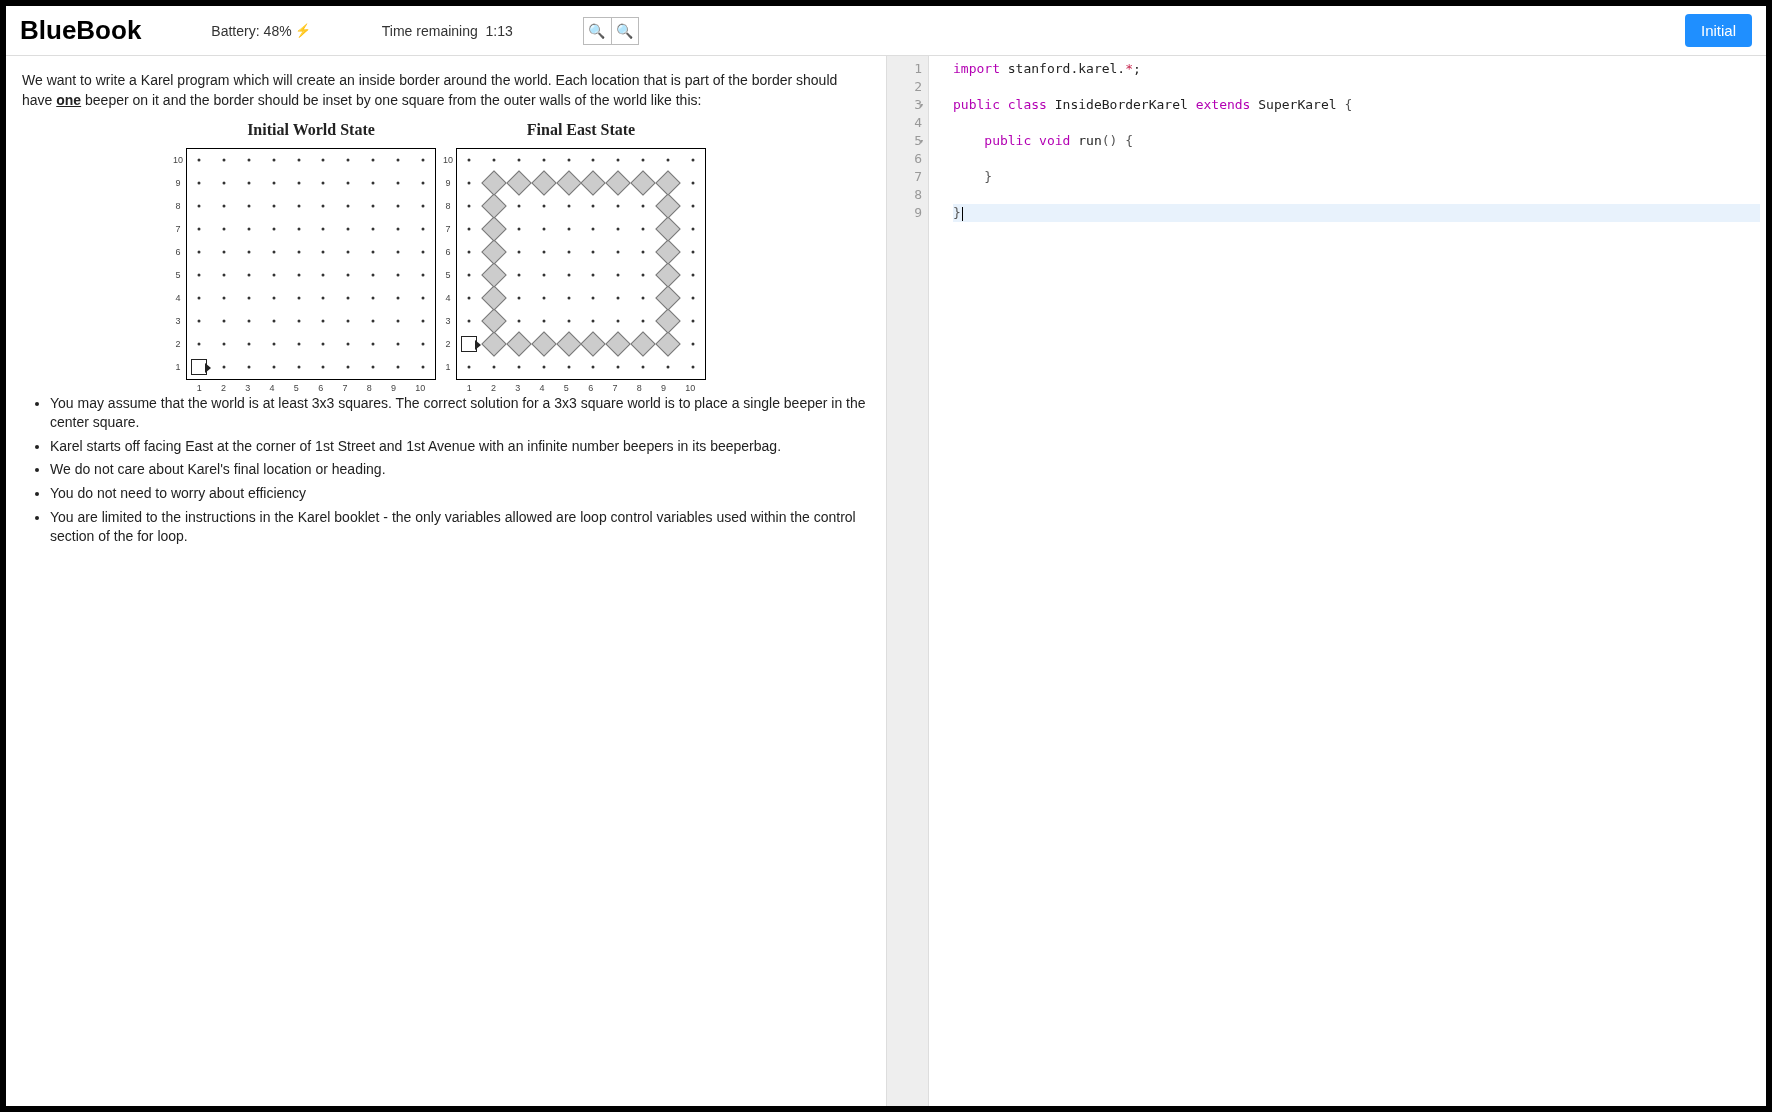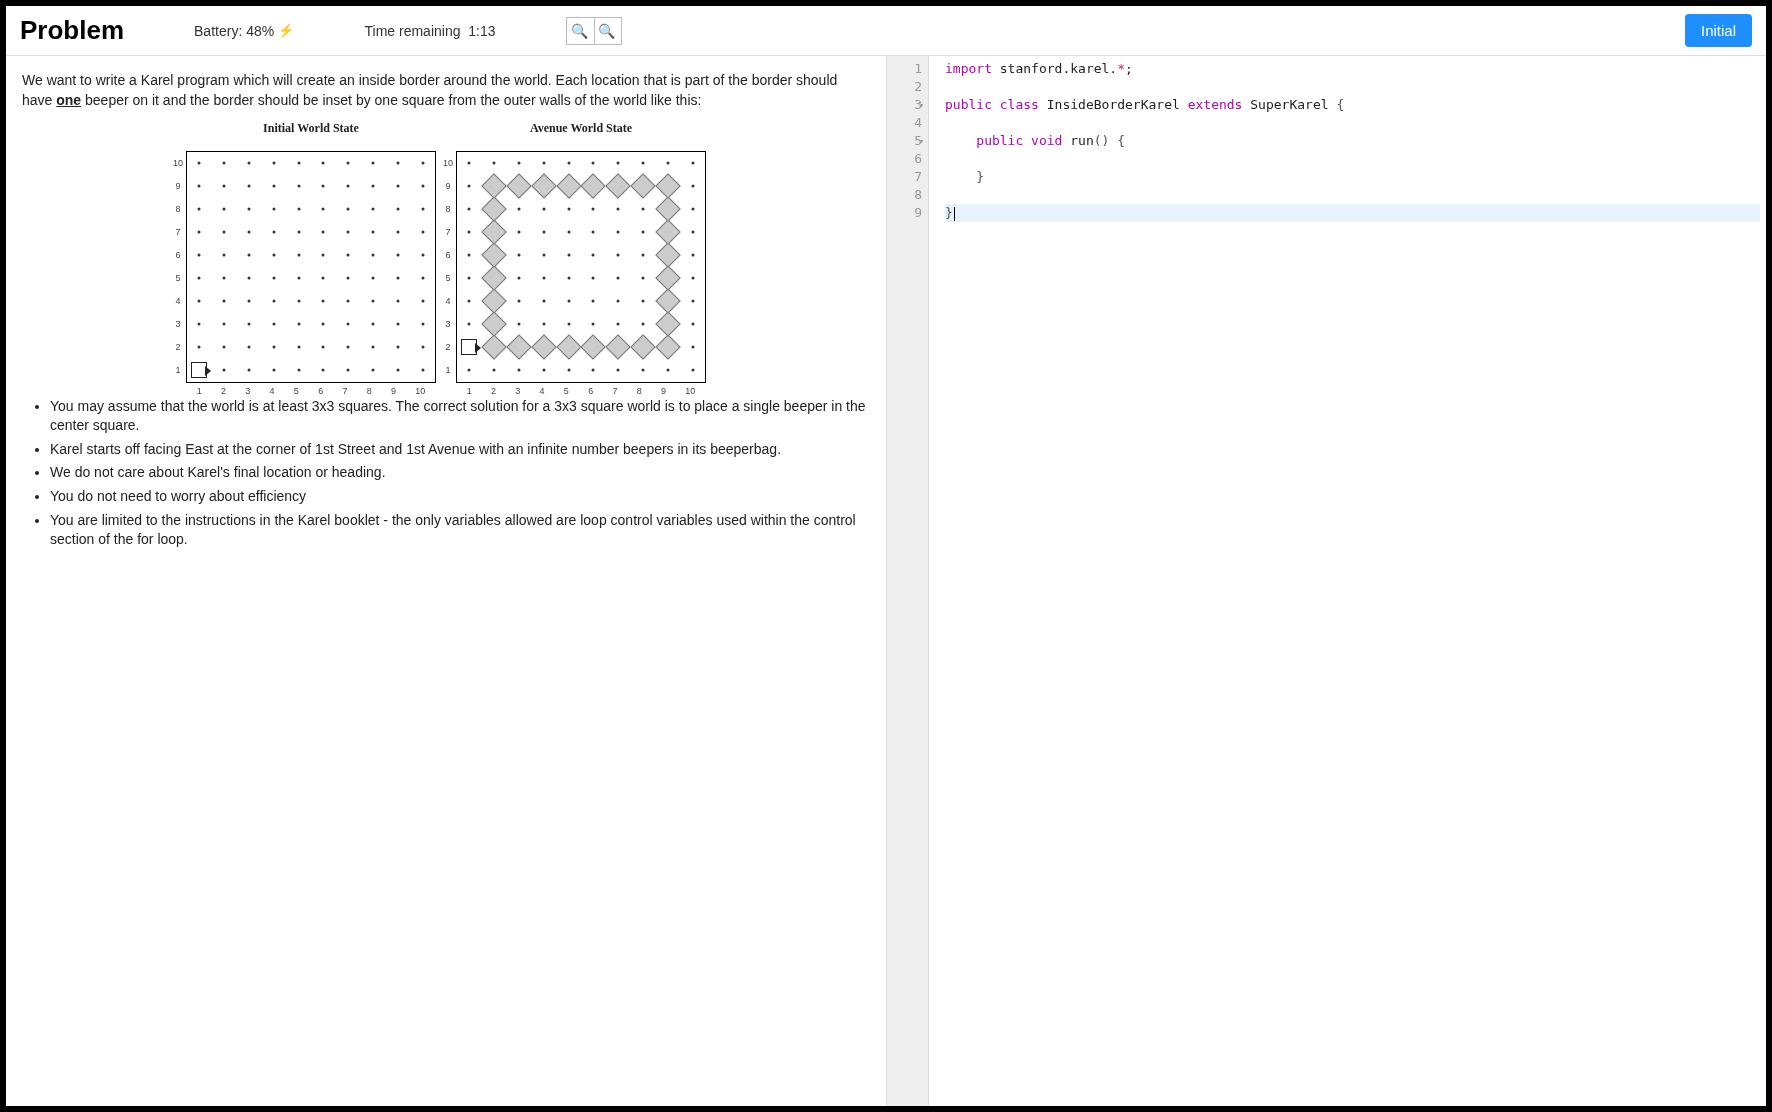--- a/index.html
+++ b/index.html
@@ -37,50 +37,50 @@
   .right { width: 50%; display: flex; border-left: 1px solid #ddd; }
   
   .left h1 { font-size: 30px; font-weight: 800; margin-bottom: 14px; }
   .left p { margin-bottom: 10px; line-height: 1.45; }
   .left u { text-decoration: underline; font-weight: 700; }
   .left ul { margin: 6px 0 10px 28px; }
   .left li { margin-bottom: 4px; line-height: 1.4; }
   
   .worlds { display: flex; gap: 20px; justify-content: center; margin: 6px 0 14px; }
   .world-wrap { text-align: center; }
-  .world-title { font-family: "Times New Roman", serif; font-weight: 700; font-size: 12px; margin-bottom: 15px; }
+  .world-title { font-family: "Times New Roman", serif; font-weight: 700; font-size: 16px; margin-bottom: 9px; }
   .world { position: relative; width: 250px; height: 232px; border: 1.5px solid #000; background: #fff; }
   .yaxis { position: absolute; left: -14px; top: 0; height: 100%; display: flex; flex-direction: column; justify-content: space-around; font-size: 9px; color: #444;}
   .xaxis { position: absolute; bottom: -14px; left: 0; width: 100%; display: flex; justify-content: space-around; font-size: 9px; color: #444;}
   .grid-dots { position: absolute; inset: 0; }
   .dot { position: absolute; width: 3px; height: 3px; background: #333; border-radius: 50%; transform: translate(-50%, 50%); }
   .beeper { position: absolute; width: 18px; height: 18px; transform: translate(-50%, 50%) rotate(45deg); background: #ccc; border: 1px solid #777; }
   .karel { position: absolute; width: 16px; height: 16px; transform: translate(-50%, 50%); border: 1.5px solid #222; background: #fff; }
   .karel::after { content:""; position:absolute; right:-5px; top:3px; width:0; height:0; border-top:5px solid transparent; border-bottom:5px solid transparent; border-left:6px solid #222;}
   
   
   .gutter { width: 42px; background: #eee; border-right: 1px solid #ddd; text-align: right; padding: 4px 6px 0 0; font-family: Menlo, Consolas, monospace; font-size: 13px; color: #999; }
   .gutter .ln { height: 18px; line-height: 18px; position: relative;}
   .gutter .fold::after { content: "▾"; position: absolute; right: -2px; font-size: 9px; color: #999; transform: scaleX(0.8);}
-  .code { flex: 1; padding: 4px 6px 0 16px; font-family: Menlo, Consolas, monospace; font-size: 13px; line-height: 18px; background: #fff; white-space: pre; position: relative;}
+  .code { flex: 1; padding: 4px 6px 0 24px; font-family: Menlo, Consolas, monospace; font-size: 13px; line-height: 18px; background: #fff; white-space: pre; position: relative;}
   .code .cl { height: 18px; }
   .hl-line { background: #e8f2fc; }
   .tok-key { color: #b300b3; }
   .tok-name { color: #222; }
   .tok-star { color: #c7254e; }
   .tok-brace { color: #555; }
   .cursor { display:inline-block; width:1px; height:14px; background:#000; vertical-align:middle; margin-left:1px;}
   
   .bolt { font-size: 13px; }
 </style>
 </head>
 <body>
 
 <div class="topbar">
-  <div class="brand">Problem</div>
+  <div class="brand">BlueBook</div>
   <div class="battery">
     <span>Battery:</span>
       <span>48%</span>
     <span class="bolt">⚡</span>
   </div>
   <div class="time">
     <span>Time remaining</span>&nbsp;&nbsp;<span>1:13</span>
   </div>
   <div class="zoom-group">
     <button class="zoom-btn">
@@ -225,21 +225,21 @@
               <div class="dot" style="left: 55%; bottom: 95%;"></div>
               <div class="dot" style="left: 65%; bottom: 95%;"></div>
               <div class="dot" style="left: 75%; bottom: 95%;"></div>
               <div class="dot" style="left: 85%; bottom: 95%;"></div>
               <div class="dot" style="left: 95%; bottom: 95%;"></div>
             </div>
             <div class="karel" style="left: 5%; bottom: 5%;"></div>
           </div>
       </div>
       <div class="world-wrap">
-        <div class="world-title">Avenue World State</div>
+        <div class="world-title">Final East State</div>
         <div class="world" id="world-final">
             <div class="yaxis">
               <div>10</div>
               <div>9</div>
               <div>8</div>
               <div>7</div>
               <div>6</div>
               <div>5</div>
               <div>4</div>
               <div>3</div>

